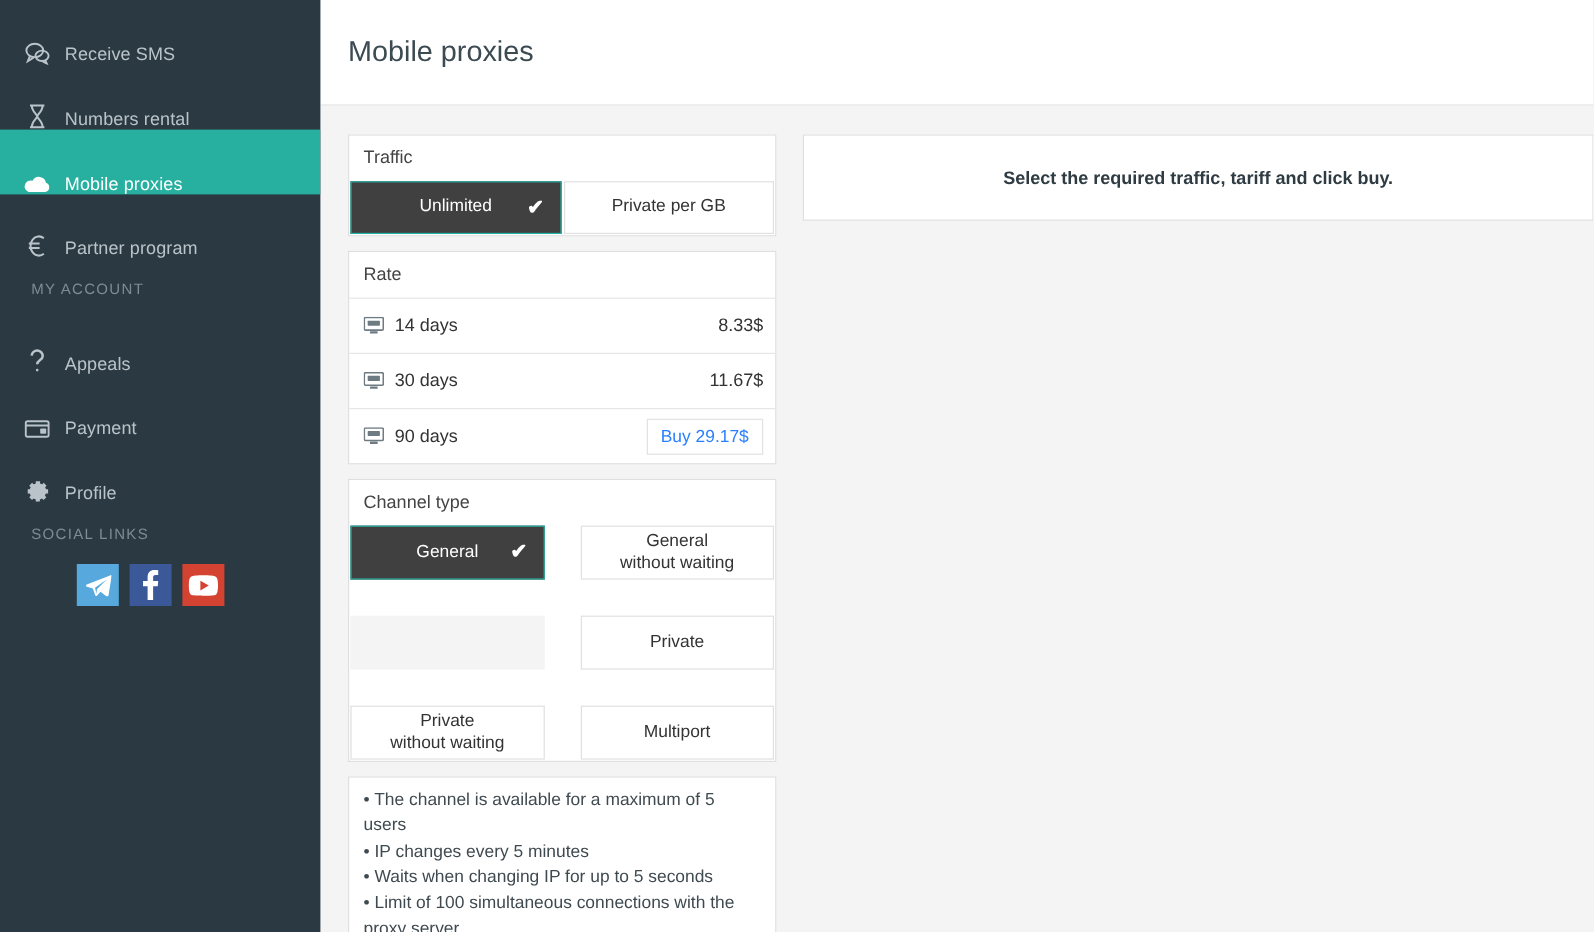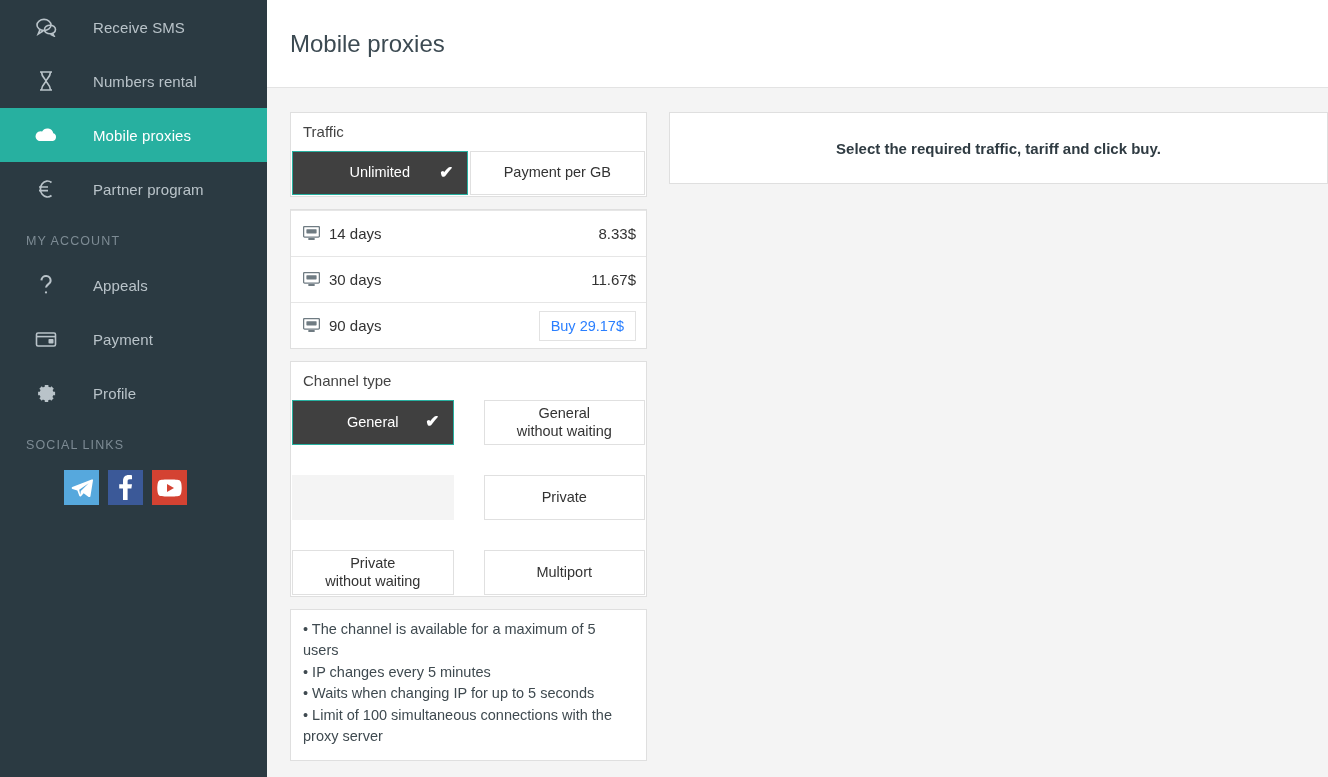--- a/index.html
+++ b/index.html
@@ -16,27 +16,26 @@
   .sidebar {
     width: 267px;
     min-width: 267px;
     background: #2b3a42;
     height: 777px;
     overflow: hidden;
     position: relative;
   }
   .nav-item {
     display: flex;
-    align-items: center;
+    align-items: flex-end;
     height: 54px;
-    padding-left: 23px;
+    padding-left: 8px;
     cursor: pointer;
     color: #b9c3c9;
     font-size: 15px;
-    gap: 24px;
   }
   .nav-item.active {
     background: #27b0a0;
     color: #ffffff;
   }
   .nav-icon {
     width: 46px;
     min-width: 46px;
     display: flex;
     align-items: center;
@@ -319,26 +318,27 @@
       <div class="left-col">
 
         <div class="panel">
           <div class="panel-heading">Traffic</div>
           <div class="opt-grid">
             <div class="opt selected">
               <span>Unlimited</span>
               <span class="check">✔</span>
             </div>
             <div class="opt">
-              <span>Payment per GB</span>
+              <span>Private per GB</span>
             </div>
           </div>
         </div>
 
         <div class="panel">
+          <div class="panel-heading">Rate</div>
 
 
           <div class="rate-row">
             <span class="rate-icon">
               <svg width="17" height="15" viewBox="0 0 17 15" fill="currentColor">
                 <rect x="0.6" y="0.6" width="15.8" height="10.5" rx="1" fill="none" stroke="currentColor" stroke-width="1.3"></rect>
                 <rect x="3.4" y="3.2" width="10.2" height="4.2" rx="0.6"></rect>
                 <rect x="5.3" y="12" width="6.4" height="2" rx="0.5"></rect>
               </svg>
             </span>

